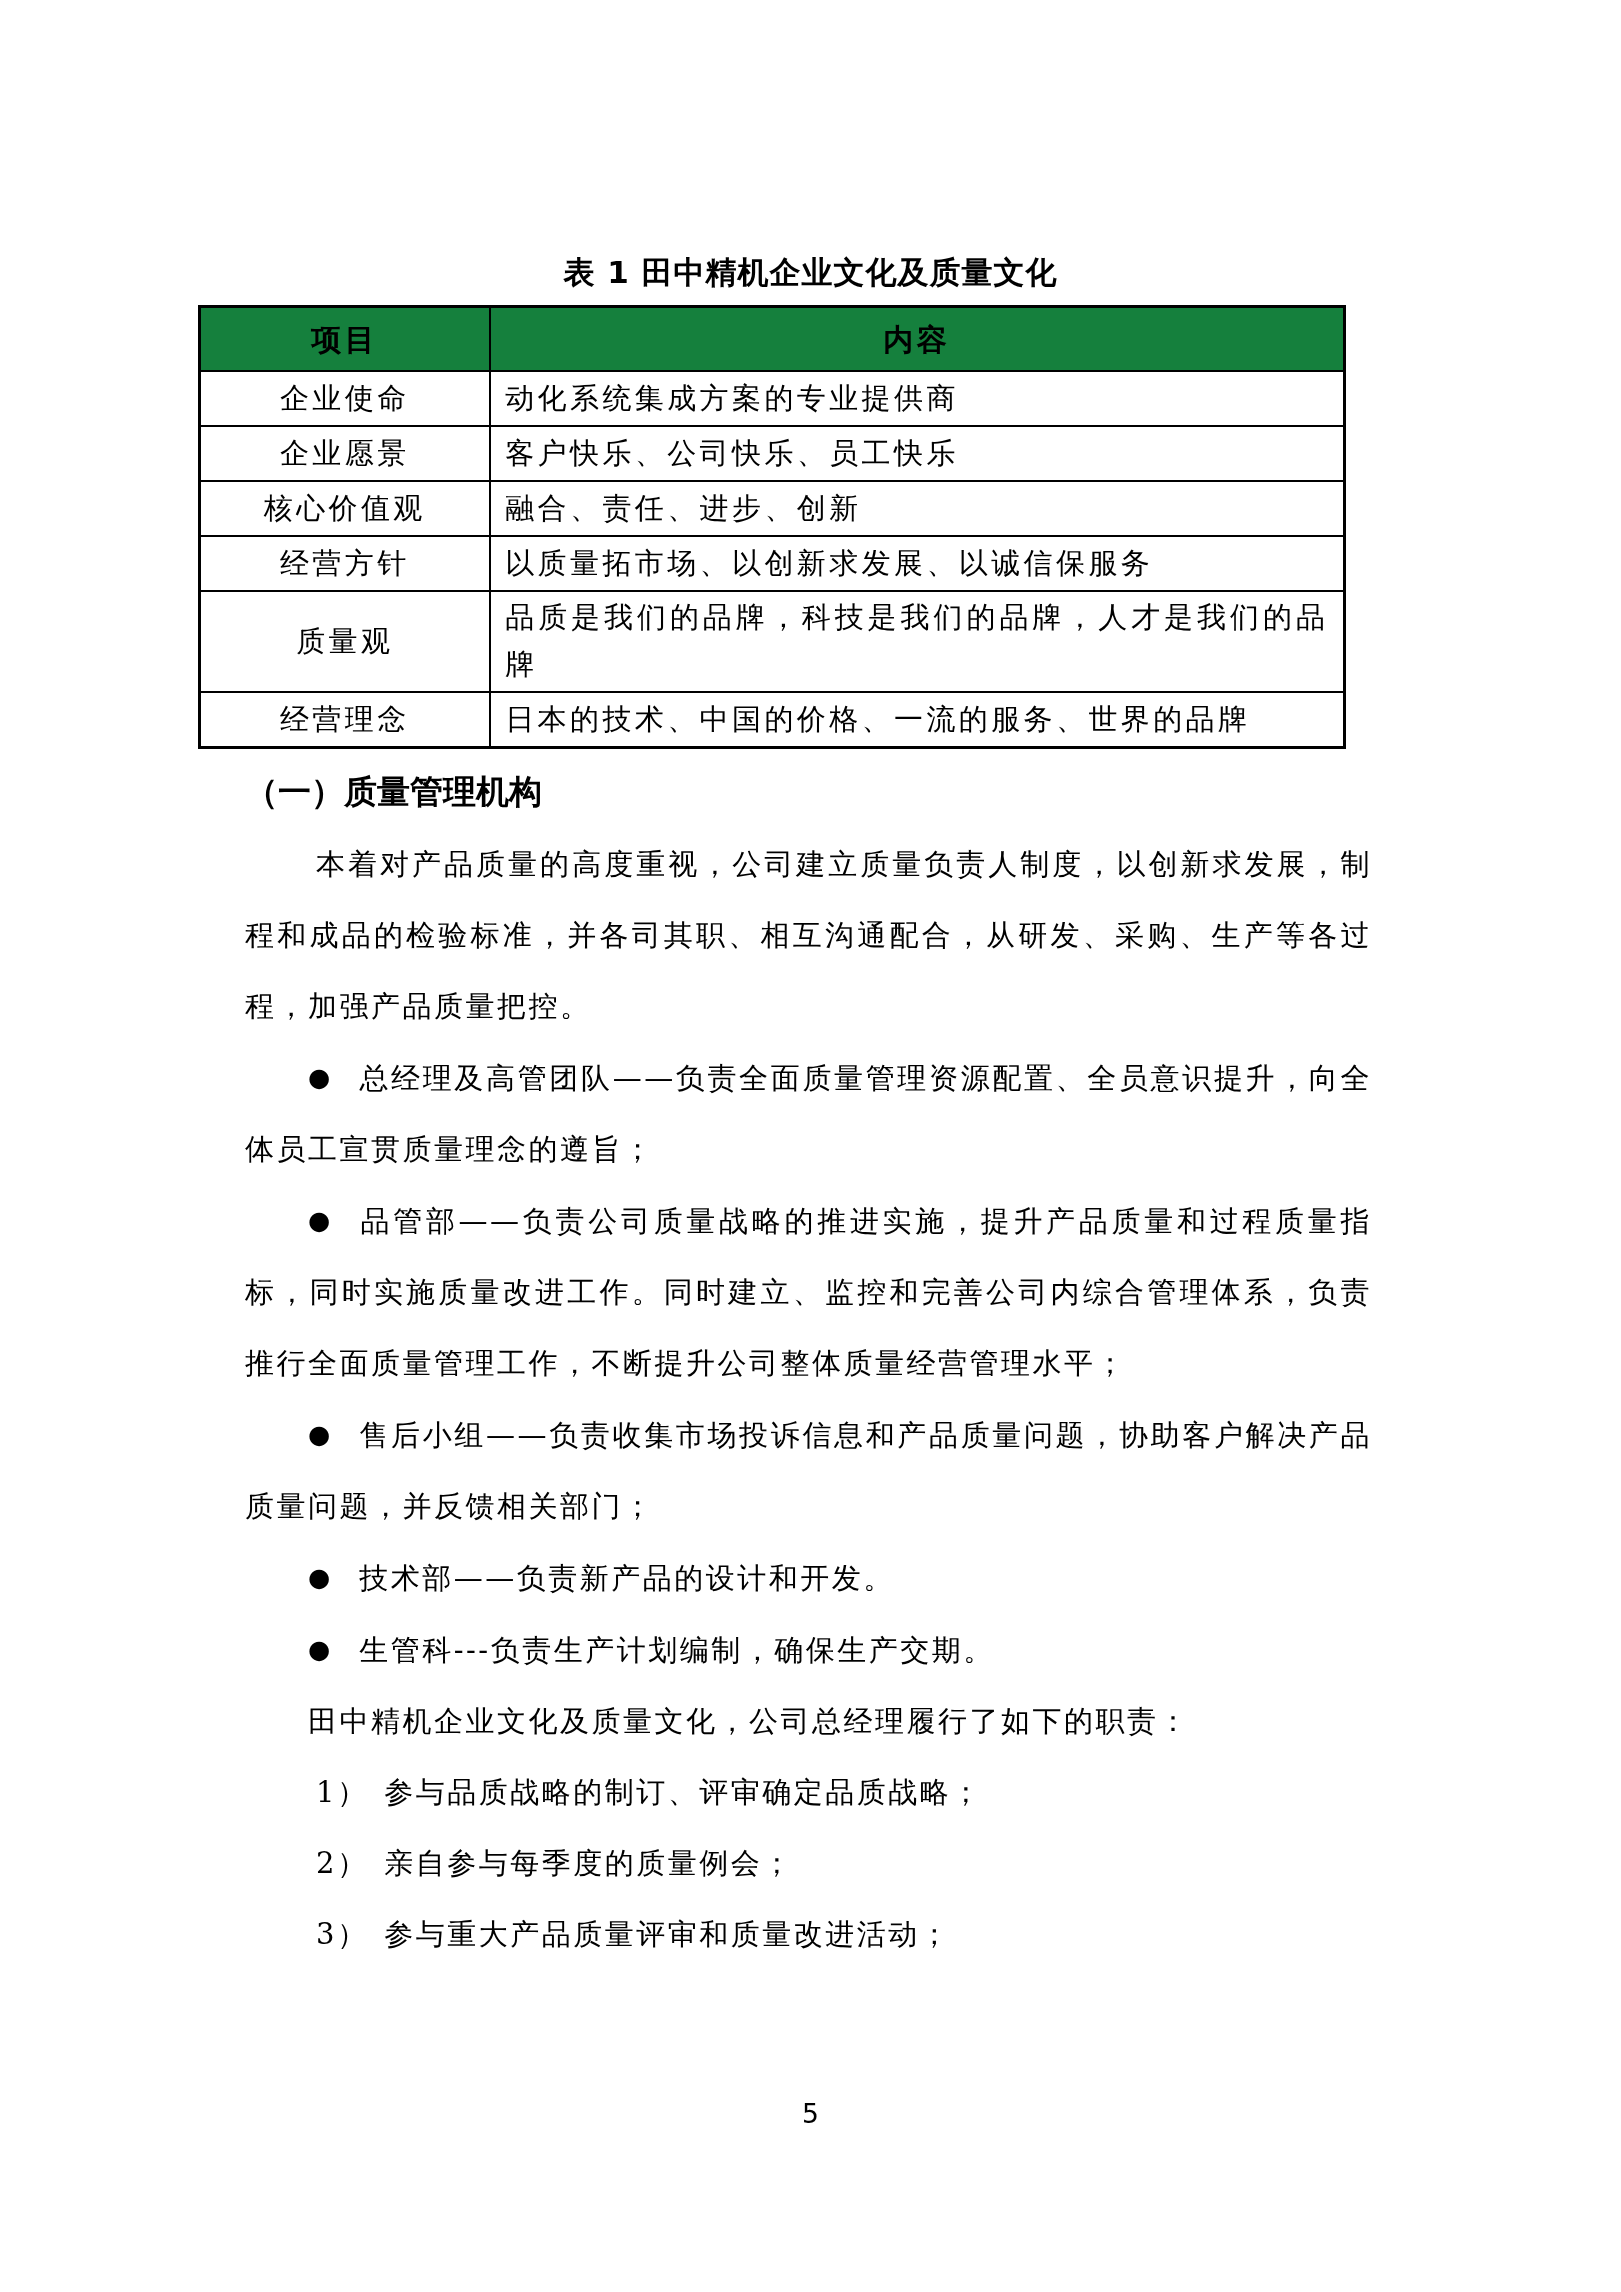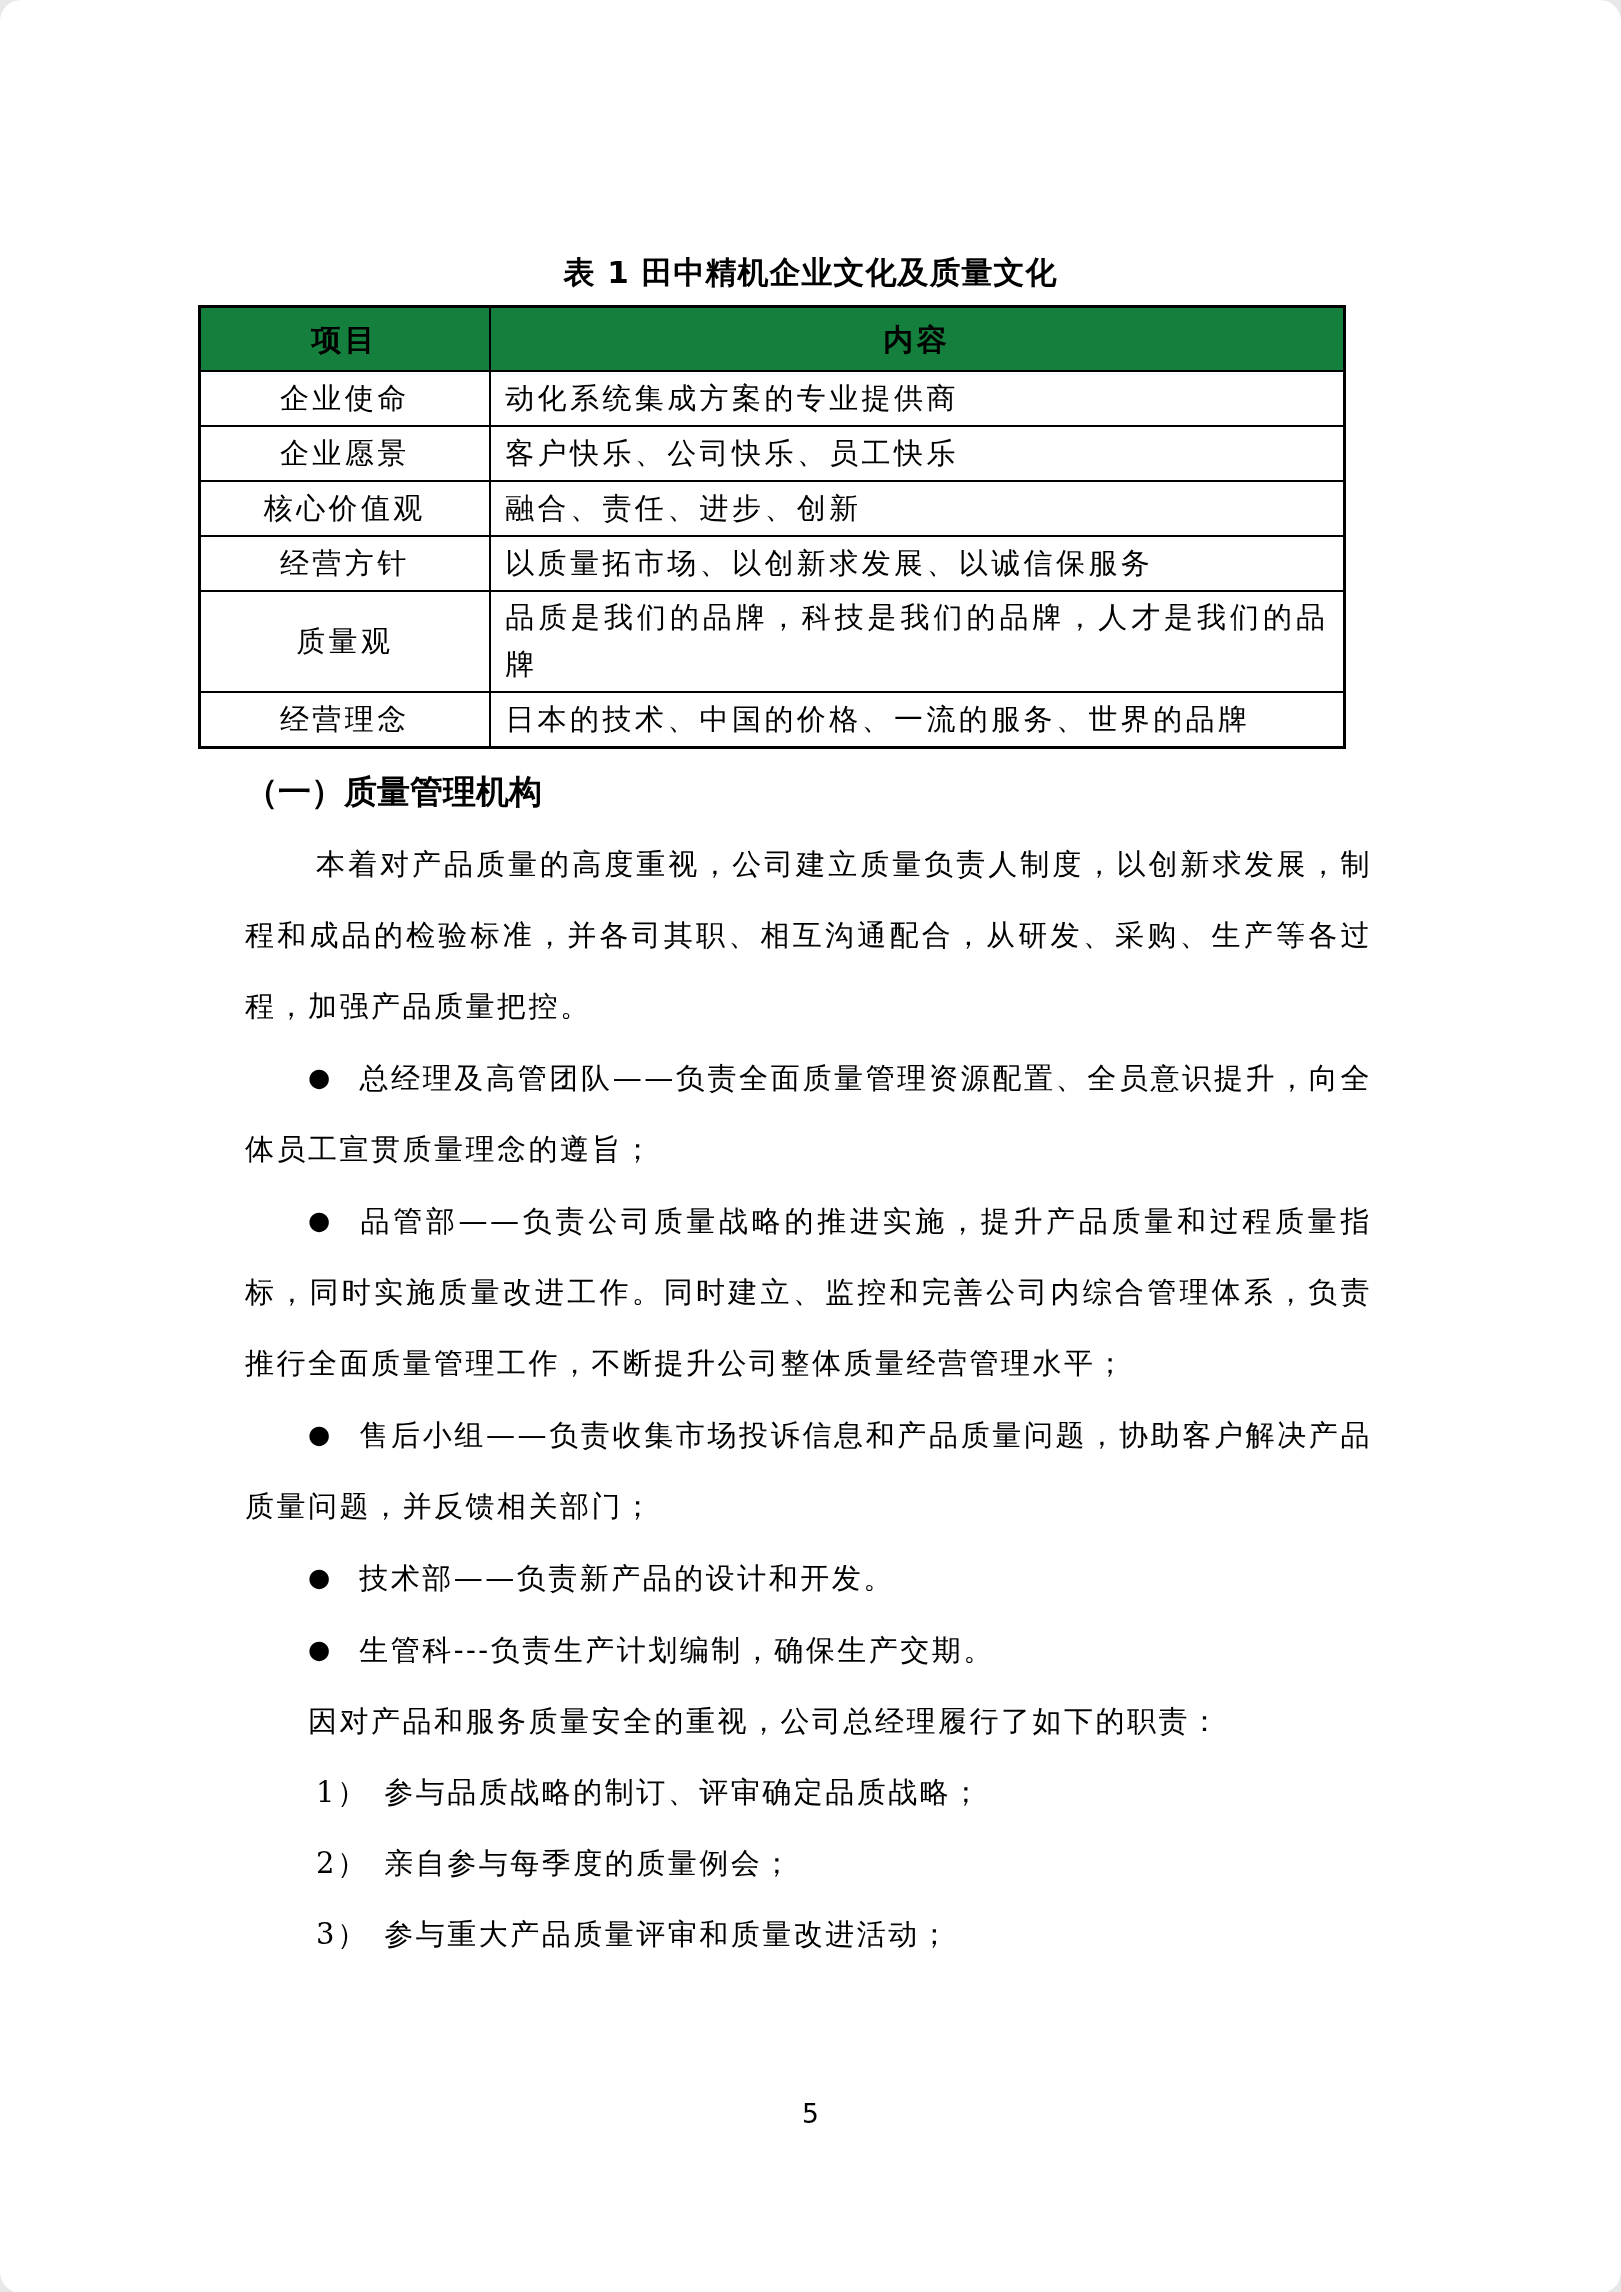--- a/index.html
+++ b/index.html
@@ -6,21 +6,20 @@
   html, body { background: #e8e8e8; }
   .page {
     position: relative;
     width: 1621px;
     height: 2293px;
     background: #ffffff;
     margin: 0 auto;
     overflow: hidden;
     color: #000;
     font-family: "DejaVu Serif", "Liberation Serif", serif;
-    border-radius: 21px;
   }
   
   .table-title {
     padding-top: 253px;
     width: 1621px;
     text-align: center;
     font-family: "DejaVu Sans", "Liberation Sans", sans-serif;
     font-weight: bold;
     font-size: 31px;
     line-height: 39px;
@@ -142,21 +141,21 @@
     <h3 class="sub">（一）质量管理机构</h3>
 
     <p class="para indent2 first-after-sub">本着对产品质量的高度重视，公司建立质量负责人制度，以创新求发展，制程和成品的检验标准，并各司其职、相互沟通配合，从研发、采购、生产等各过程，加强产品质量把控。</p>
 
     <p class="para bullet"><span class="bdot">●</span><span>总经理及高管团队——负责全面质量管理资源配置、全员意识提升，向全体员工宣贯质量理念的遵旨；</span></p>
     <p class="para bullet"><span class="bdot">●</span><span>品管部——负责公司质量战略的推进实施，提升产品质量和过程质量指标，同时实施质量改进工作。同时建立、监控和完善公司内综合管理体系，负责推行全面质量管理工作，不断提升公司整体质量经营管理水平；</span></p>
     <p class="para bullet"><span class="bdot">●</span><span>售后小组——负责收集市场投诉信息和产品质量问题，协助客户解决产品质量问题，并反馈相关部门；</span></p>
     <p class="para bullet"><span class="bdot">●</span><span>技术部——负责新产品的设计和开发。</span></p>
     <p class="para bullet"><span class="bdot">●</span><span>生管科---负责生产计划编制，确保生产交期。</span></p>
 
-    <p class="para bullet">因对产品和服务质量安全的重视，公司总经理履行了如下的职责：</p>
+    <p class="para bullet">田中精机企业文化及质量文化，公司总经理履行了如下的职责：</p>
 
     <p class="para duty"><span class="dnum">1）</span><span>参与品质战略的制订、评审确定品质战略；</span></p>
     <p class="para duty"><span class="dnum">2）</span><span>亲自参与每季度的质量例会；</span></p>
     <p class="para duty"><span class="dnum">3）</span><span>参与重大产品质量评审和质量改进活动；</span></p>
   </div>
 
   <div class="page-number">5</div>
 
 </div>
 

